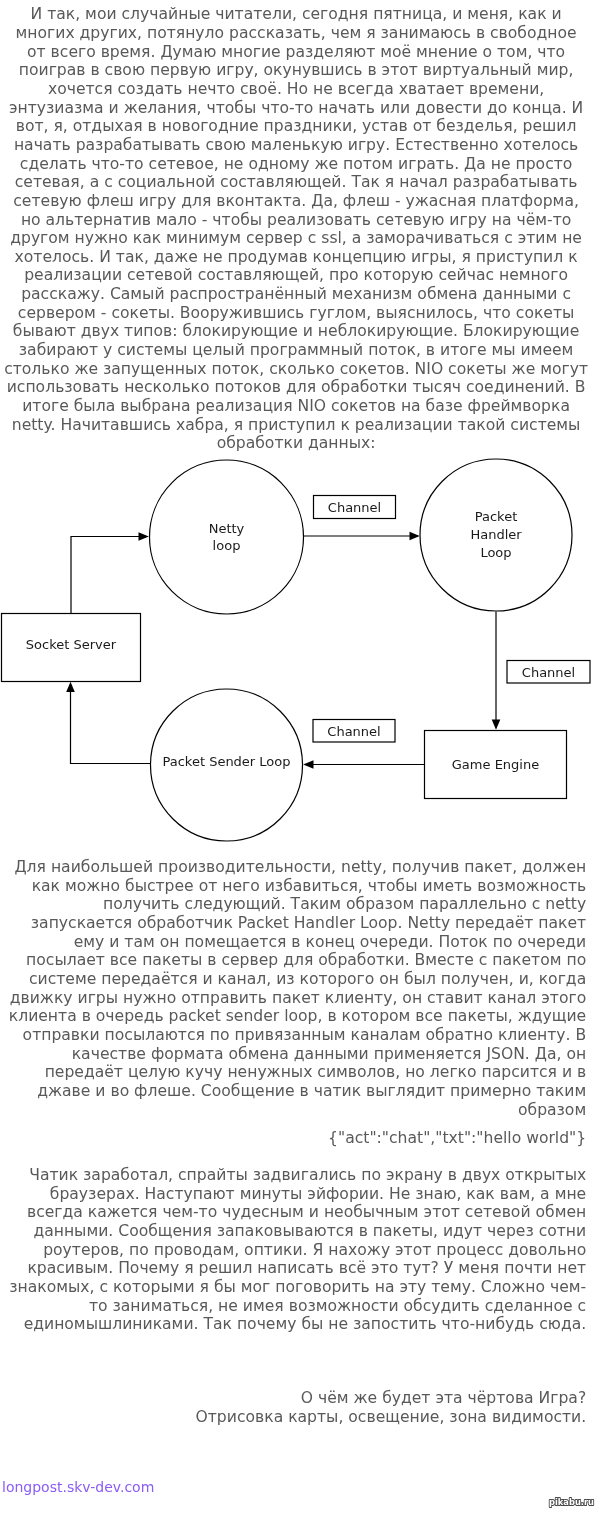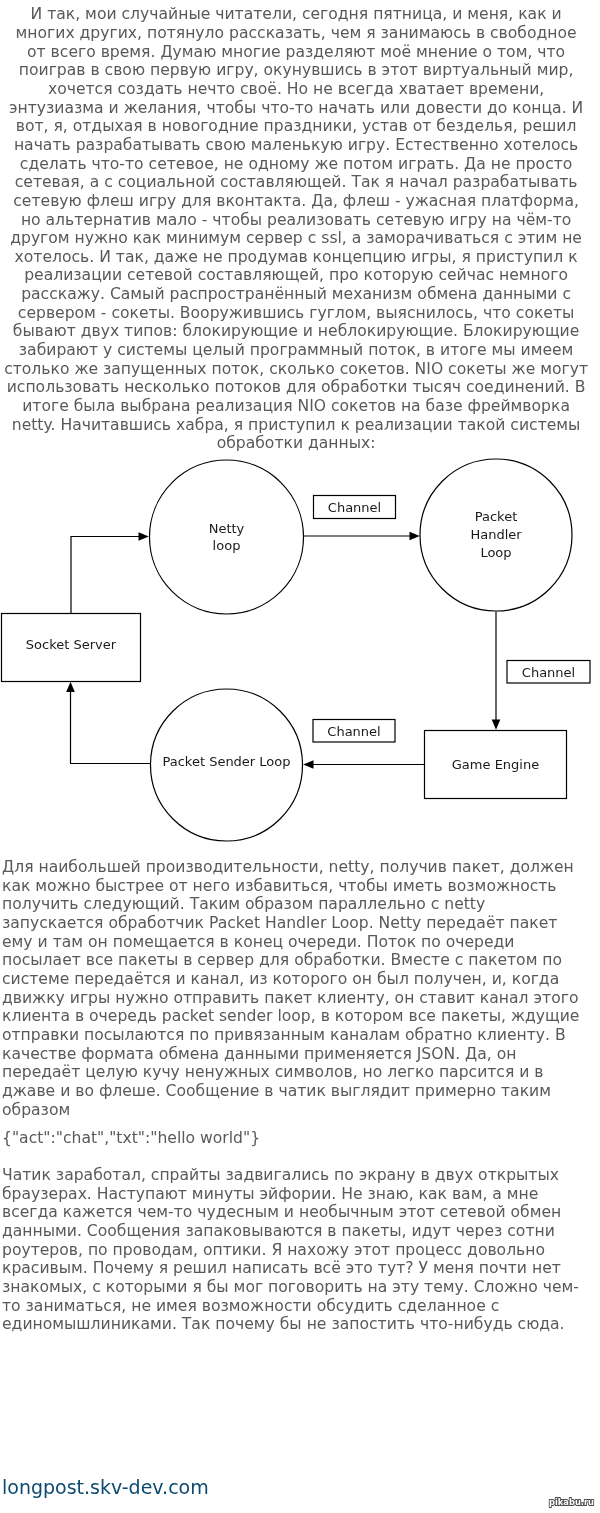--- a/index.html
+++ b/index.html
@@ -18,20 +18,21 @@
   .page{position:absolute;left:0;top:0;width:476px;height:1513px;}
   .para{
     position:absolute;
     margin:0;
     font-size:var(--fs);
     line-height:var(--lh);
     color:#595959;
     width:var(--w);
     left:2px;
     white-space:normal;
+    text-align:right;
   }
   .para.centered{
     text-align:center;
     left:4px;
   }
   .diagram{
     position:absolute;
     left:0;top:452px;width:600px;height:400px;
     margin:0;
   }
@@ -46,23 +47,23 @@
     font-size:13px;
     fill:#1a1a1a;
   }
   .dg-shape{fill:#ffffff;stroke:#000000;stroke-width:1.2;}
   .dg-line{fill:none;stroke:#000000;stroke-width:1.2;}
   .dg-head{fill:#000000;stroke:none;}
   .source-url{
     position:absolute;
     left:2px;top:1478px;
     margin:0;
-    font-size:19px;
+    font-size:14px;
     line-height:18.6px;
-    color:#0c4a6e;
+    color:#8b5cf6;
     font-family:"DejaVu Sans",sans-serif;
   }
   .watermark{
     position:absolute;
     left:540px;top:1488px;
   }
   .watermark text{
     font-family:"DejaVu Sans",sans-serif;
     font-weight:bold;
     font-size:9.5px;
@@ -130,20 +131,21 @@
     </svg>
   </figure>
 
   <p class="para" style="top:858px">Для наибольшей производительности, netty, получив пакет, должен как можно быстрее от него избавиться, чтобы иметь возможность получить следующий. Таким образом параллельно с netty запускается обработчик Packet Handler Loop. Netty передаёт пакет ему и там он помещается в конец очереди. Поток по очереди посылает все пакеты в сервер для обработки. Вместе с пакетом по системе передаётся и канал, из которого он был получен, и, когда движку игры нужно отправить пакет клиенту, он ставит канал этого клиента в очередь packet sender loop, в котором все пакеты, ждущие отправки посылаются по привязанным каналам обратно клиенту. В качестве формата обмена данными применяется JSON. Да, он передаёт целую кучу ненужных символов, но легко парсится и в джаве и во флеше. Сообщение в чатик выглядит примерно таким образом</p>
 
   <p class="para" style="top:1128.5px">{"act":"chat","txt":"hello world"}</p>
 
   <p class="para" style="top:1166px">Чатик заработал, спрайты задвигались по экрану в двух открытых браузерах. Наступают минуты эйфории. Не знаю, как вам, а мне всегда кажется чем-то чудесным и необычным этот сетевой обмен данными. Сообщения запаковываются в пакеты, идут через сотни роутеров, по проводам, оптики. Я нахожу этот процесс довольно красивым. Почему я решил написать всё это тут? У меня почти нет знакомых, с которыми я бы мог поговорить на эту тему. Сложно чем-то заниматься, не имея возможности обсудить сделанное с единомышлиниками. Так почему бы не запостить что-нибудь сюда.</p>
 
 
+  <p class="para" style="top:1389px"><span>О чём же будет эта чёртова Игра?</span><br><span>Отрисовка карты, освещение, зона видимости.</span></p>
 
 
   <p class="source-url">longpost.skv-dev.com</p>
 
   <svg class="watermark" width="58" height="24" viewBox="0 0 58 24">
     <text x="9" y="17" textLength="45" lengthAdjust="spacingAndGlyphs">pikabu.ru</text>
   </svg>
 
 </div>
 

